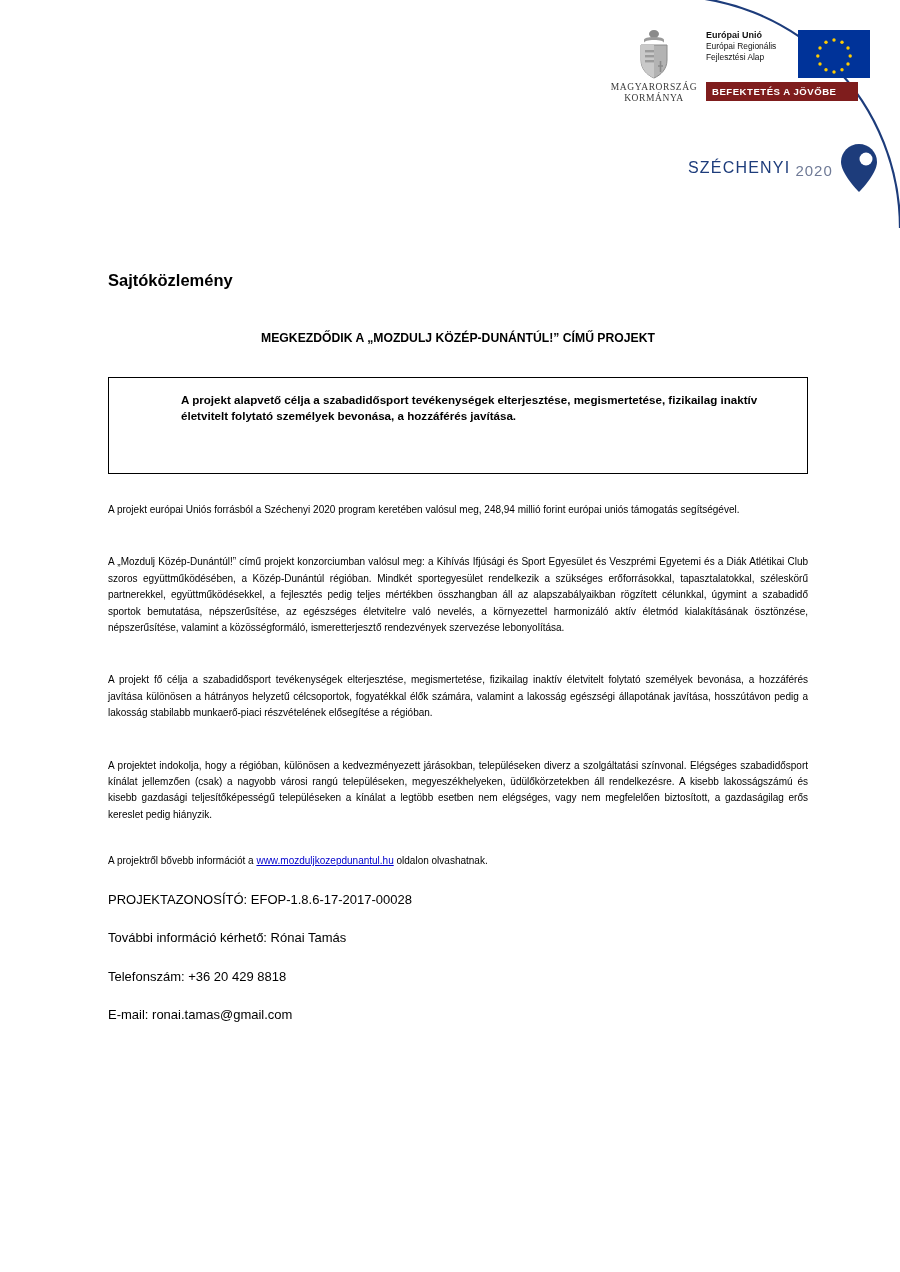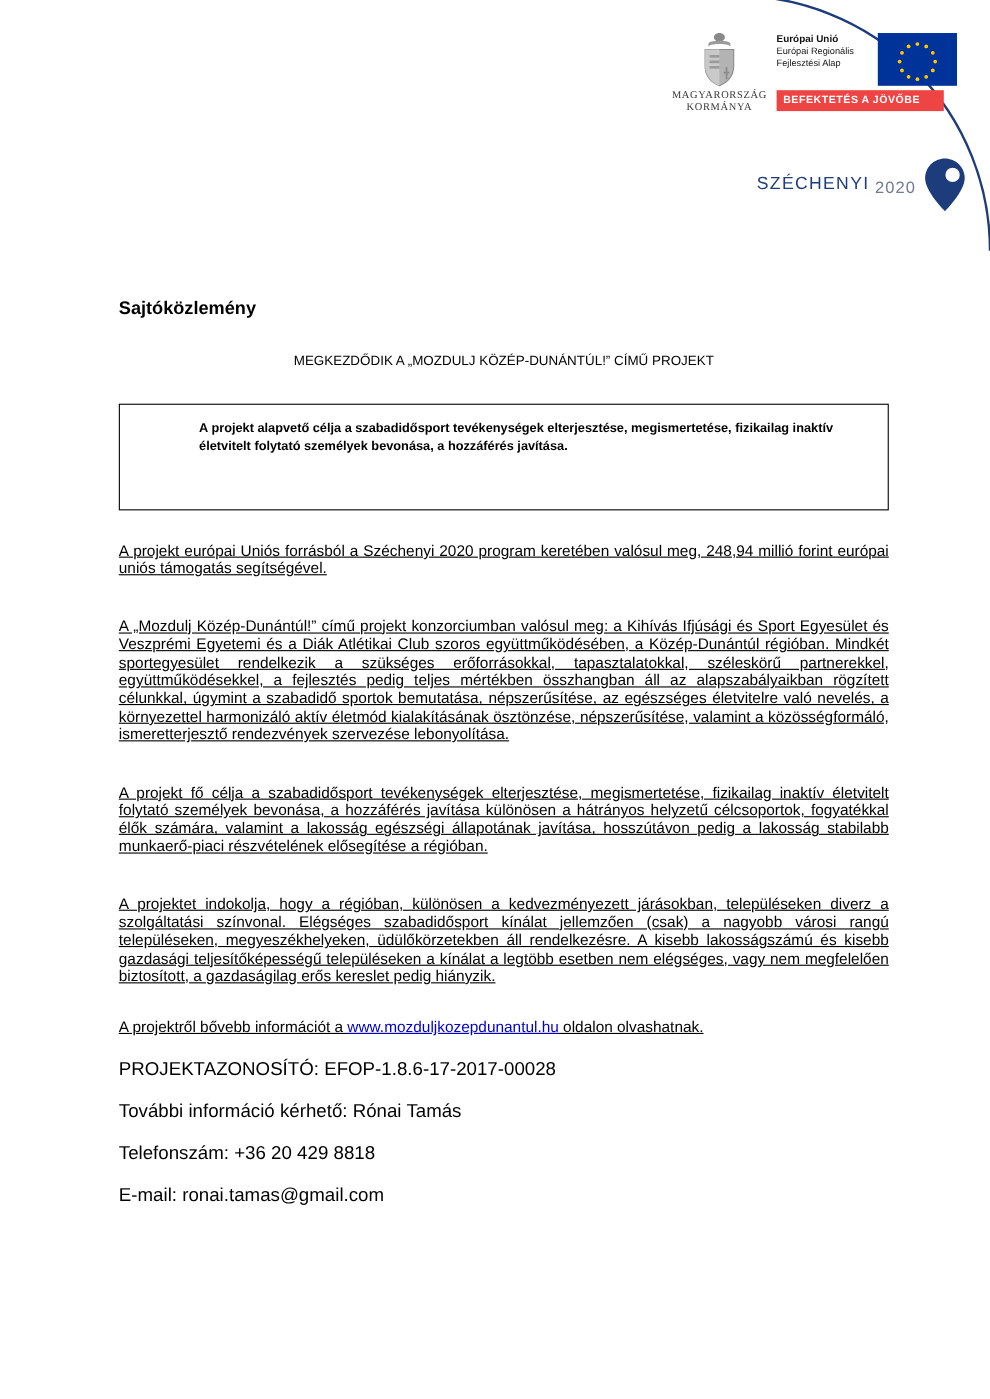--- a/index.html
+++ b/index.html
@@ -78,21 +78,21 @@
   }
   #eu-flag {
     width: 72px;
     height: 48px;
     background: #003399;
     position: relative;
     flex: none;
   }
   #eu-badge {
     margin-top: 4px;
-    background: #ef4444;
+    background: #7f1d1d;
     color: #ffffff;
     font-size: 9.6px;
     font-weight: bold;
     letter-spacing: 0.5px;
     padding: 4px 6px 4px 6px;
     width: 152px;
     box-sizing: border-box;
   }
 
   
@@ -132,22 +132,22 @@
     width: 700px;
   }
   #title {
     font-size: 16.5px;
     font-weight: bold;
     margin: 15px 0 0 0;
   }
   #subtitle {
     text-align: center;
     font-size: 12.2px;
-    font-weight: normal;
-    margin: 31px 0 0 0;
+    font-weight: bold;
+    margin: 41px 0 0 0;
   }
   #date {
     color: #b5121b;
     font-size: 11.5px;
     font-weight: bold;
     margin: 26px 0 0 0;
   }
   #highlight-box {
     margin-top: 32px;
     border: 1px solid #000000;
@@ -159,35 +159,34 @@
     position: absolute;
     left: 36px;
     right: 20px;
     top: 14px;
     font-size: 11.6px;
     font-weight: bold;
     line-height: 16px;
     margin-left: 36px;
   }
   .para {
-    font-size: 14px;
+    font-size: 10px;
     line-height: 16.4px;
     text-align: justify;
     margin: 36px 0 0 0;
-    text-decoration: underline;
   }
   #p1 { margin-top: 28px; }
   .para.left { text-align: left; }
   #link-para { margin-top: 30px; }
   #doc-link {
     color: #0000cc;
     text-decoration: underline;
   }
   .info-line {
-    font-size: 17px;
+    font-size: 13px;
     line-height: 16.4px;
     margin: 22px 0 0 0;
   }
 </style>
 </head>
 <body>
 
 <div id="header">
 
   <svg id="header-arc" viewBox="0 0 900 232">

